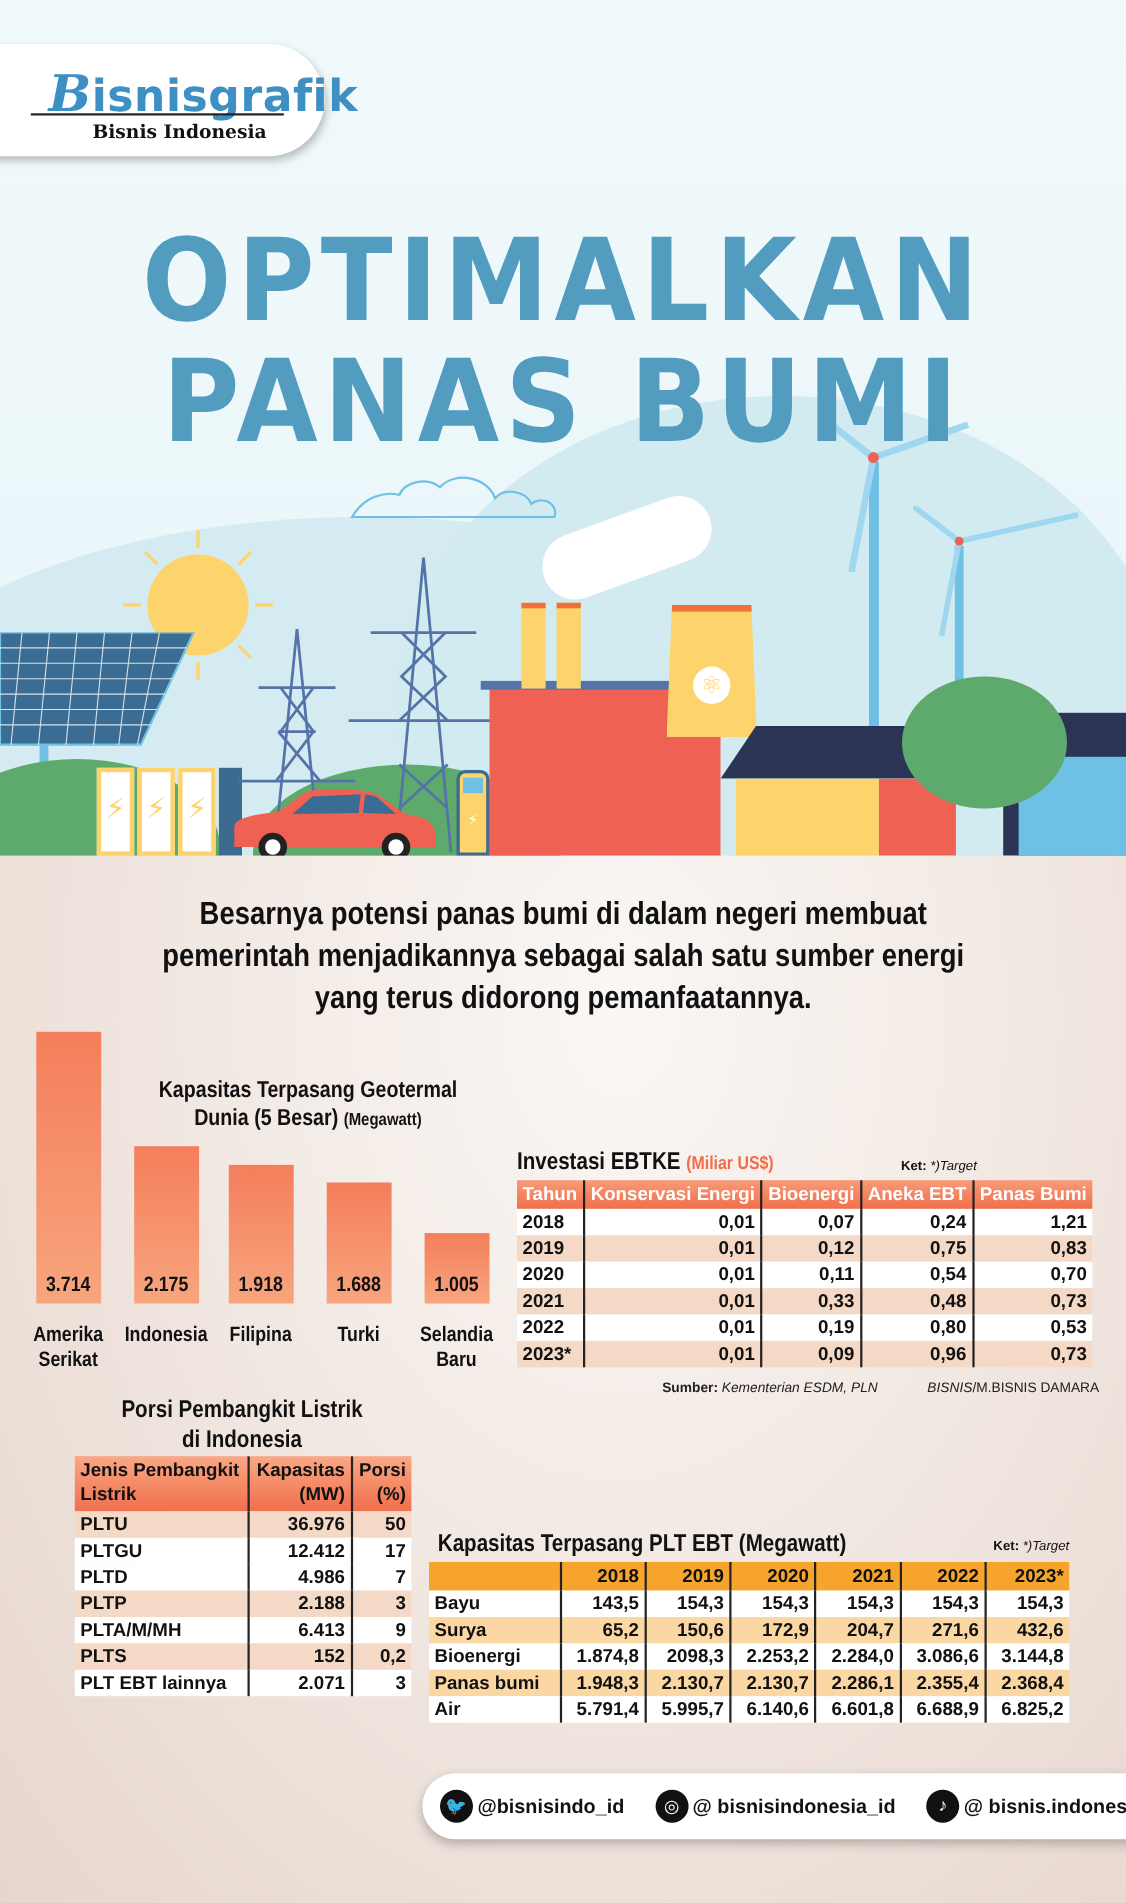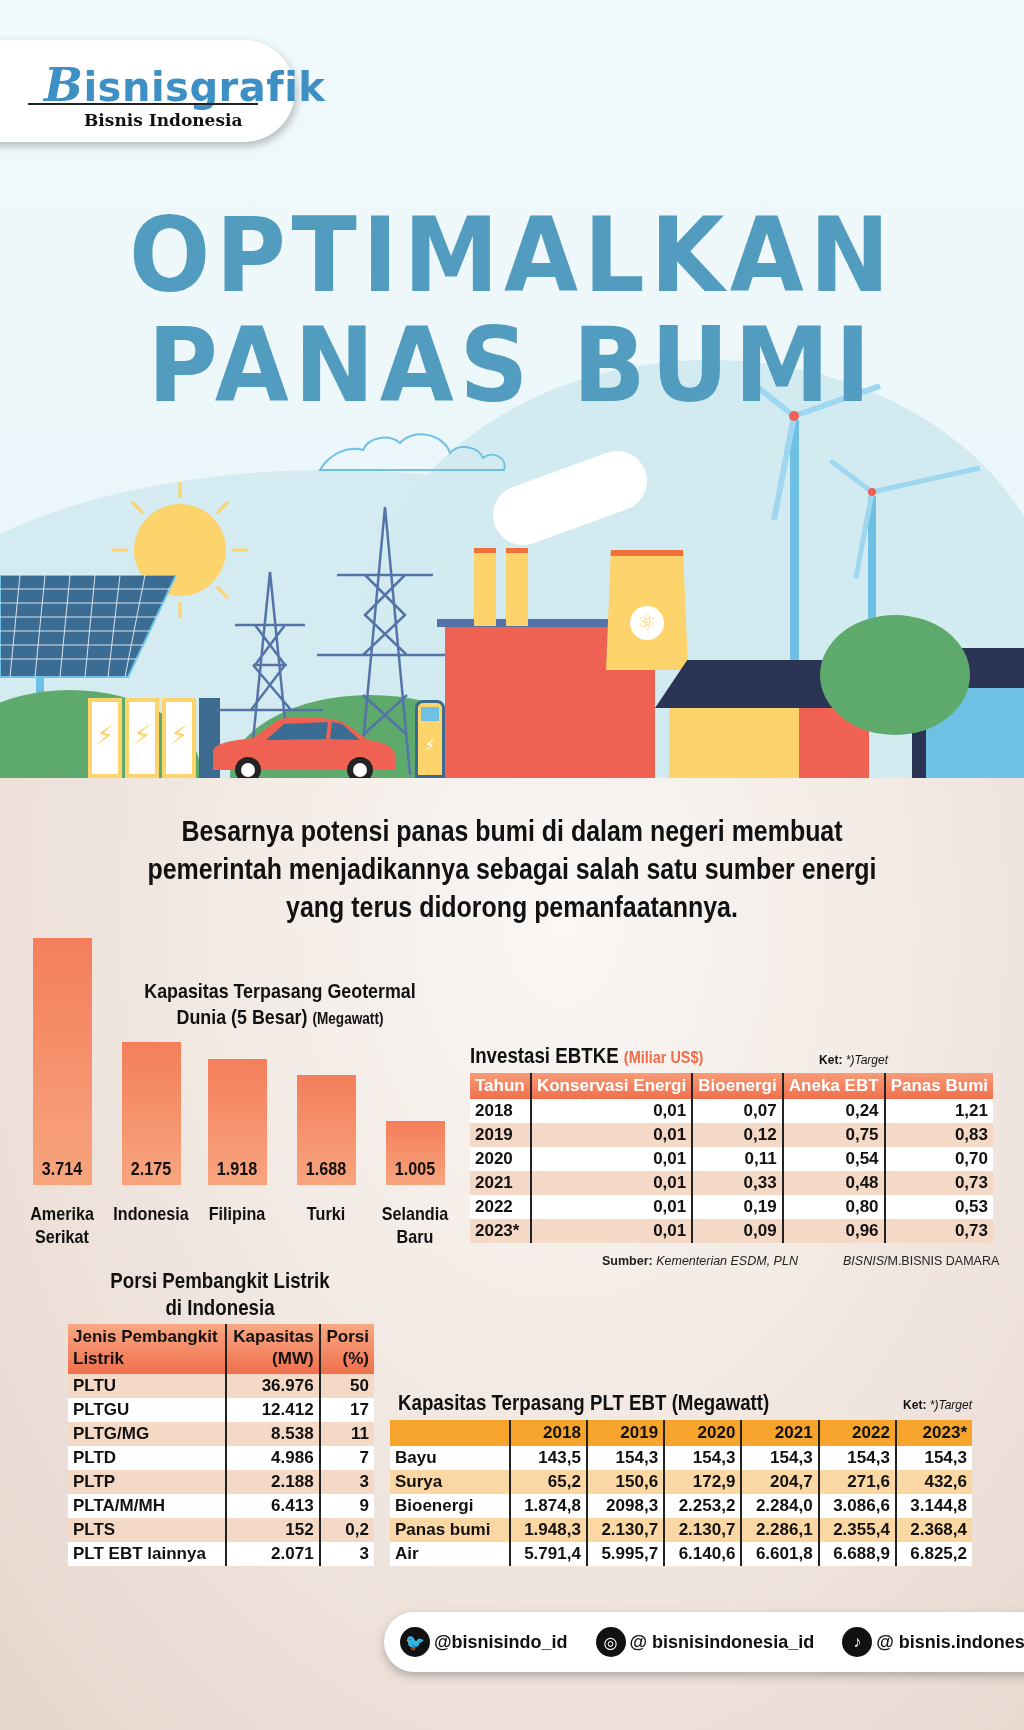--- a/index.html
+++ b/index.html
@@ -391,25 +391,20 @@
       <tr class="alt">
           <td>PLTU</td>
           <td class="num">36.976</td>
           <td class="num">50</td>
         </tr>
       <tr class="wh">
           <td>PLTGU</td>
           <td class="num">12.412</td>
           <td class="num">17</td>
         </tr>
-      <tr class="alt">
-          <td>PLTG/MG</td>
-          <td class="num">8.538</td>
-          <td class="num">11</td>
-        </tr>
       <tr class="wh">
           <td>PLTD</td>
           <td class="num">4.986</td>
           <td class="num">7</td>
         </tr>
       <tr class="alt">
           <td>PLTP</td>
           <td class="num">2.188</td>
           <td class="num">3</td>
         </tr>

